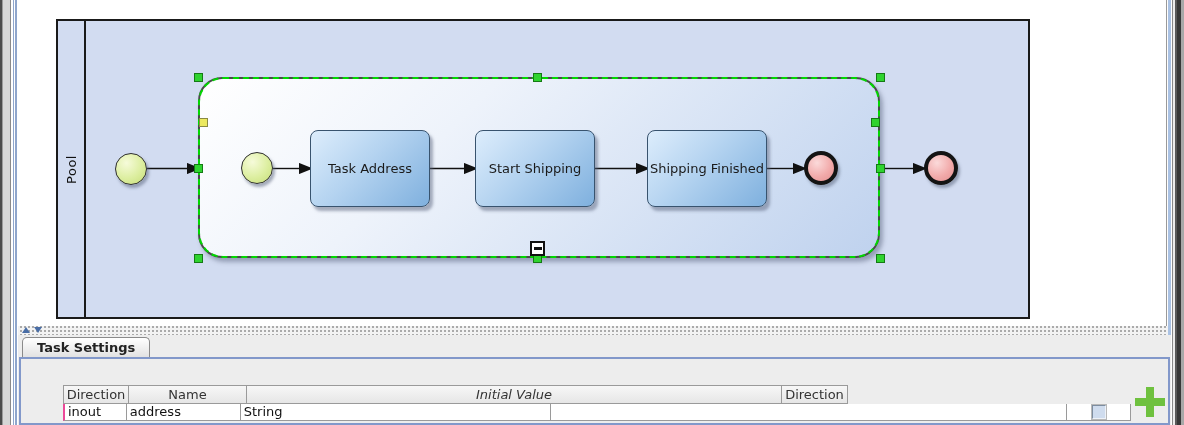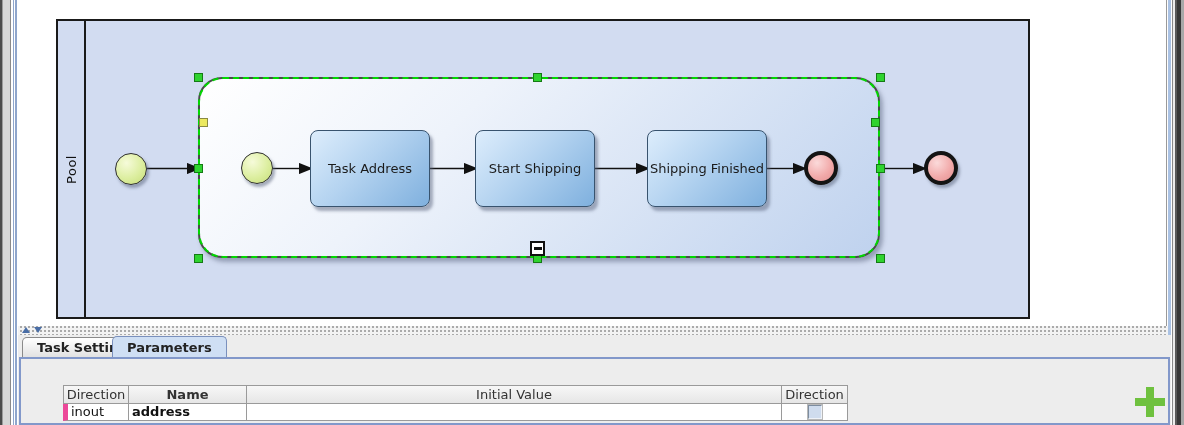--- a/index.html
+++ b/index.html
@@ -77,22 +77,22 @@
   
   .ptable{position:absolute;left:3px;top:26px;width:1107px;box-sizing:border-box;font-size:13px;}
   .trow{display:flex;}
   .hcell{box-sizing:border-box;height:19px;line-height:18px;text-align:center;color:#333;
         background:linear-gradient(#f7f7f7,#e6e6e6);
         border:1px solid #9a9a9a;border-left:none;}
   .hcell.first{border-left:1px solid #9a9a9a;}
   .dcell{box-sizing:border-box;height:17px;line-height:16px;background:#fff;color:#111;
         border-right:1px solid #9a9a9a;border-bottom:1px solid #9a9a9a;padding-left:3px;
         white-space:nowrap;overflow:hidden;}
-  .dcell.first{border-left:5px solid #ec4899;}
-  .c0{width:66px;margin-left:39px;}.c1{width:118px;font-weight:bold;}.c2{width:322px;}.c3{width:535px;}.c4{width:66px;}
+  .dcell.first{border-left:2px solid #ec4899;}
+  .c0{width:66px;margin-left:39px;}.c1{width:118px;}.c2{width:322px;}.c3{width:535px;font-style:italic;}.c4{width:66px;}
   .dcell.c4{display:flex;align-items:center;justify-content:center;padding-left:0;}
   .checkbox{width:14px;height:14px;box-sizing:border-box;background:#cfdcee;
         border:1px solid;border-color:#7d8da0 #eef2f8 #eef2f8 #7d8da0;box-shadow:0 0 0 1px #b8b8b8;}
 
   
   .actions{position:absolute;left:1112px;top:26px;width:38px;height:60px;}
   .btn{position:absolute;left:2px;width:30px;background:transparent;border:none;padding:0;cursor:pointer;}
   .plus{top:2px;height:30px;}
   .plus .h{position:absolute;left:0;top:11px;width:30px;height:8px;background:#6fc13f;}
   .plus .v{position:absolute;left:11px;top:0;width:8px;height:30px;background:#6fc13f;}
@@ -160,35 +160,33 @@
 
   <div class="splitter">
     <div class="tri up"></div>
     <div class="tri down"></div>
   </div>
 
   <div class="props">
     <div class="tab t0">
       <span>Task Settings</span>
     </div>
-    <div class="tab t1 selected">
-      <span>Parameters</span>
-    </div>
 
     <div class="content">
       <div class="ptable">
         <div class="trow">
           <div class="hcell c0 first">Direction</div>
           <div class="hcell c1">Name</div>
           <div class="hcell c3">Initial Value</div>
           <div class="hcell c4">Direction</div>
         </div>
         <div class="trow">
           <div class="dcell c0 first">inout</div>
           <div class="dcell c1">address</div>
+          <div class="dcell c2">String</div>
           <div class="dcell c3"></div>
           <div class="dcell c4">
             <div class="checkbox"></div>
           </div>
         </div>
       </div>
 
       <div class="actions">
         <button class="btn plus">
           <span class="h"></span>

